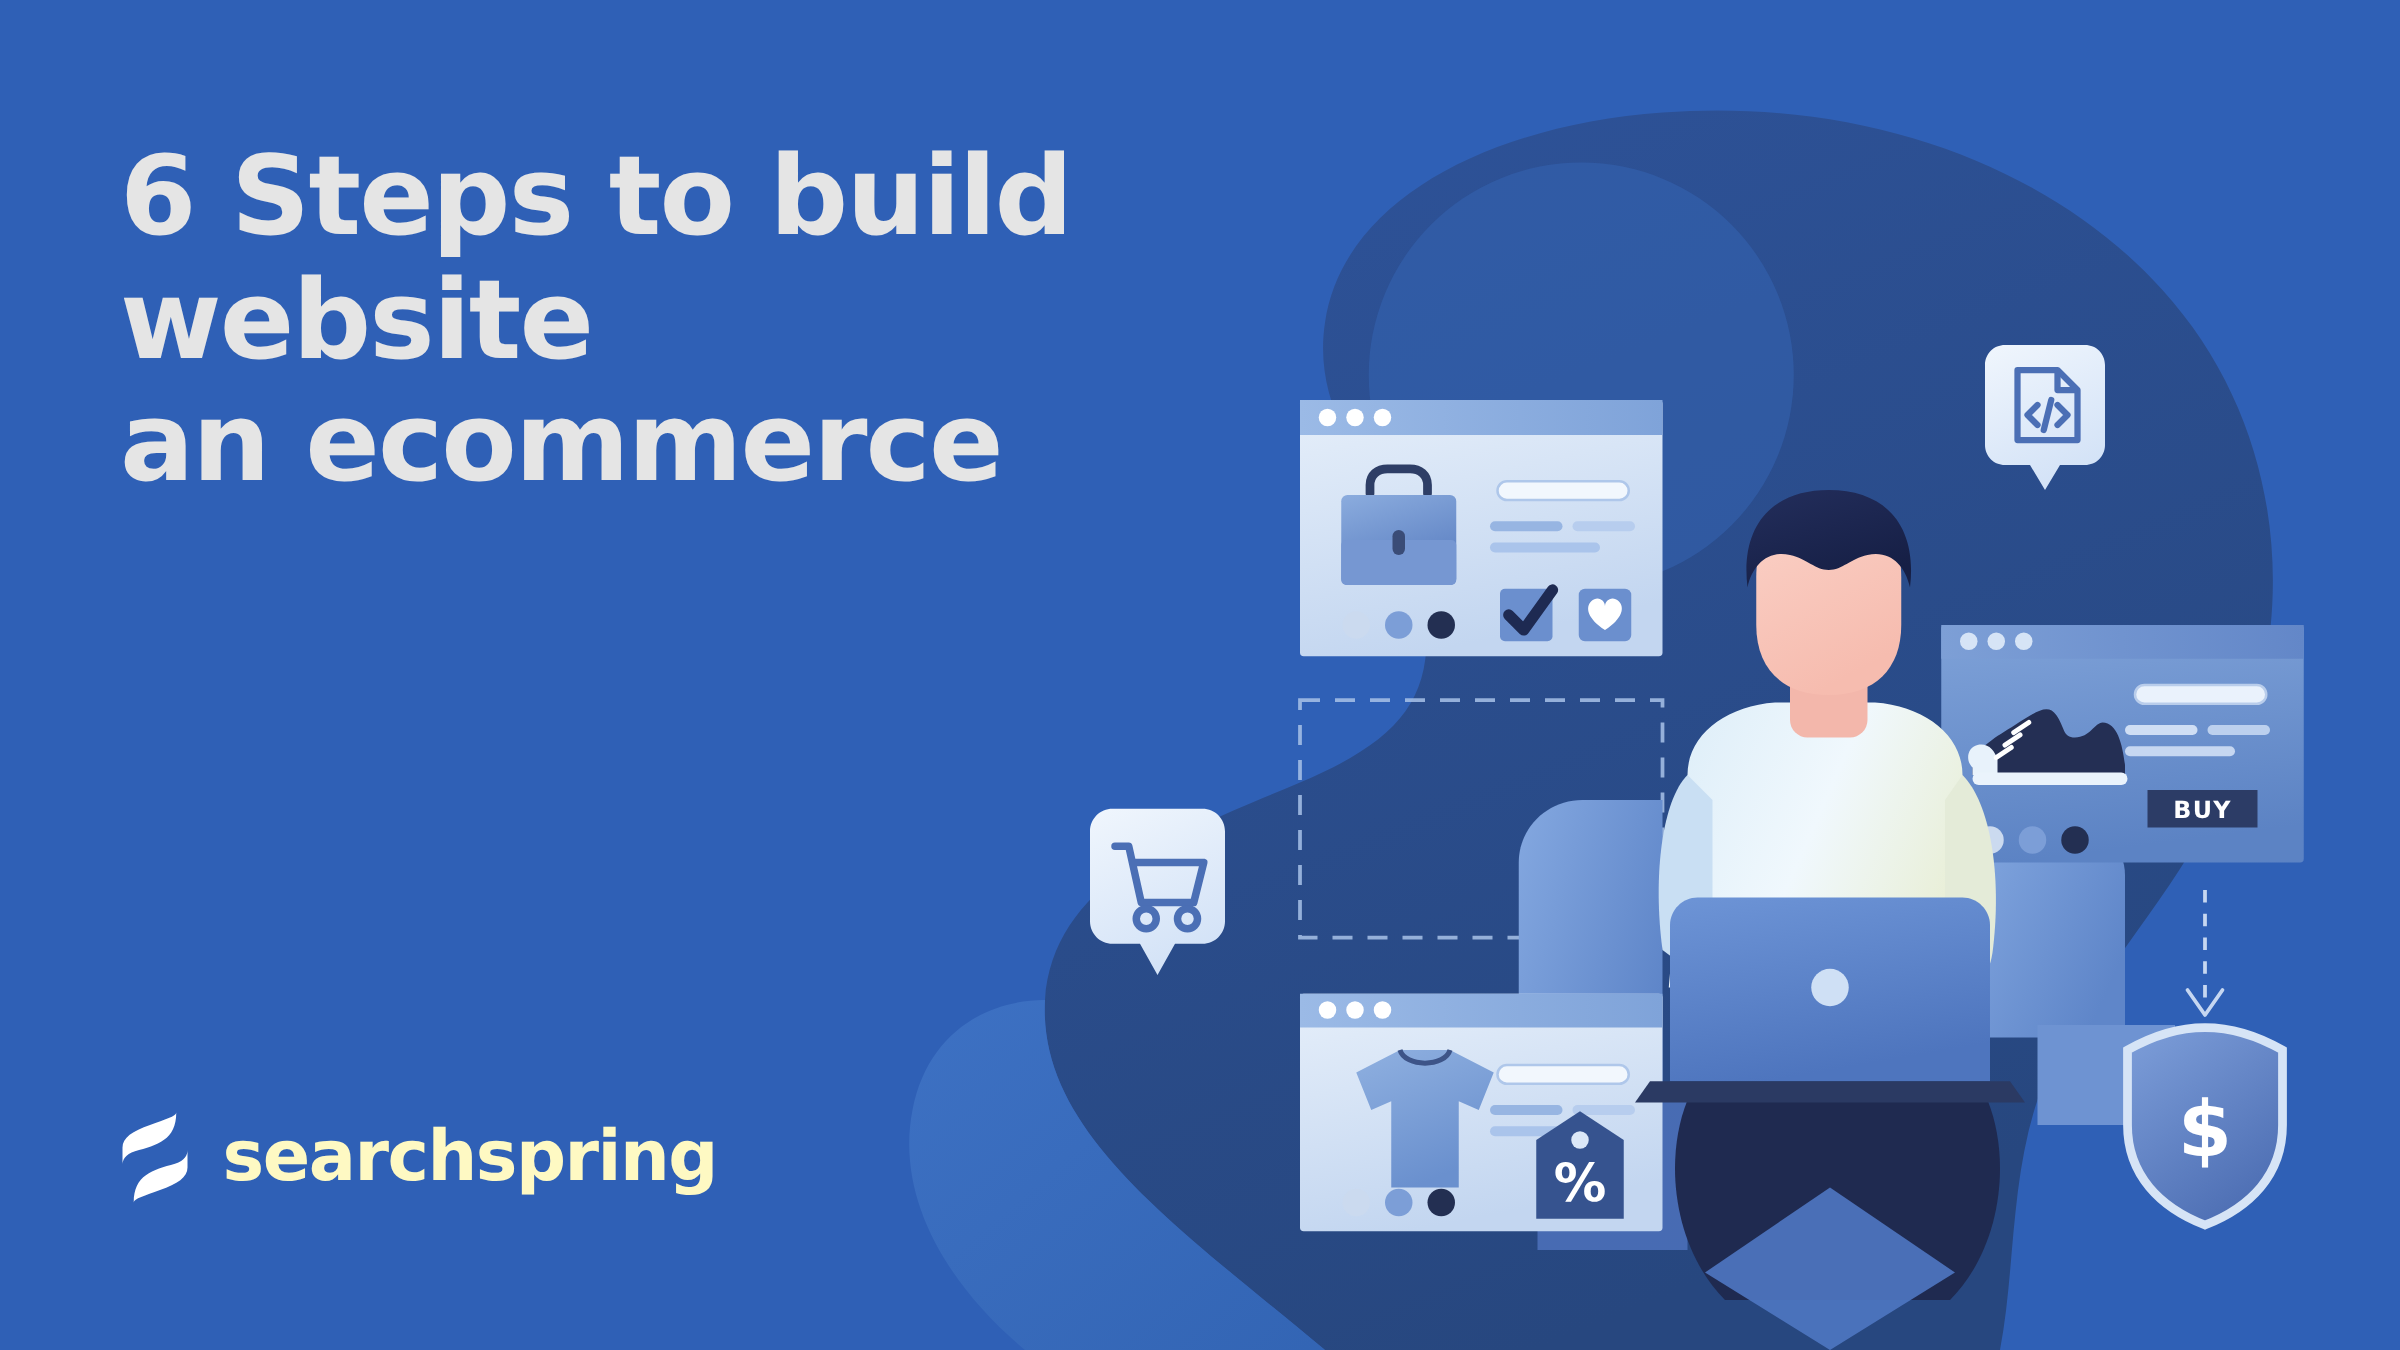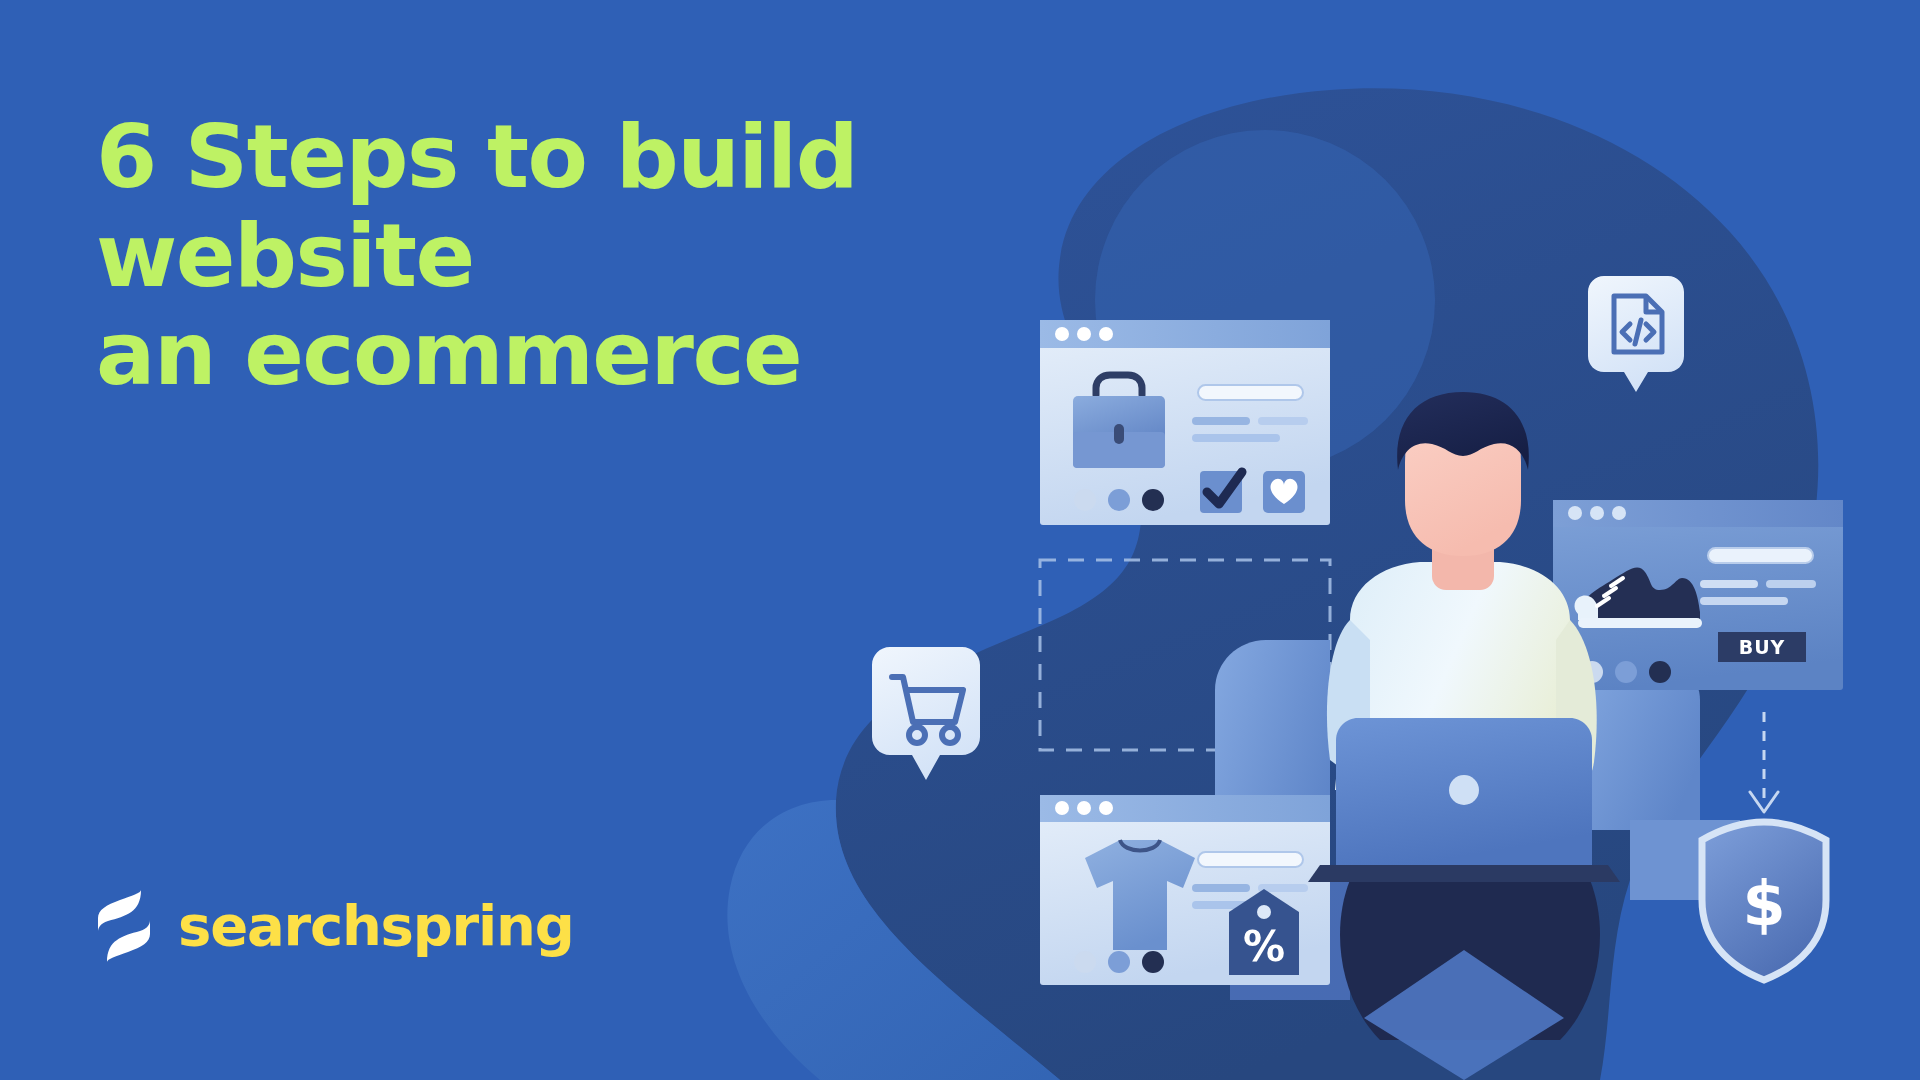--- a/index.html
+++ b/index.html
@@ -10,38 +10,38 @@
     position:relative;
   }
   #stage { position:absolute; inset:0; width:1920px; height:1080px; overflow:hidden; }
   #bgsvg, #artsvg { position:absolute; left:0; top:0; width:1920px; height:1080px; }
 
   
   .headline {
     position:absolute;
     left:96px; top:108px;
     width:900px;
-    color:#bef264;
+    color:#e5e5e5;
     font-family:"DejaVu Sans", sans-serif;
     font-weight:700;
     font-size:88px;
     line-height:1.12;
     letter-spacing:-1.5px;
   }
   .headline .ln { display:block; white-space:nowrap; }
 
   
   .logo-row {
     position:absolute;
     left:96px; top:888px;
     display:flex; align-items:center; gap:26px;
   }
   .logo-mark { width:56px; height:76px; display:block; }
   .logo-word {
-    color:#fde047;
+    color:#fef9c3;
     font-family:"DejaVu Sans", sans-serif;
     font-weight:700;
     font-size:56px;
     letter-spacing:-1.2px;
     line-height:1;
   }
 </style>
 </head>
 <body>
 

